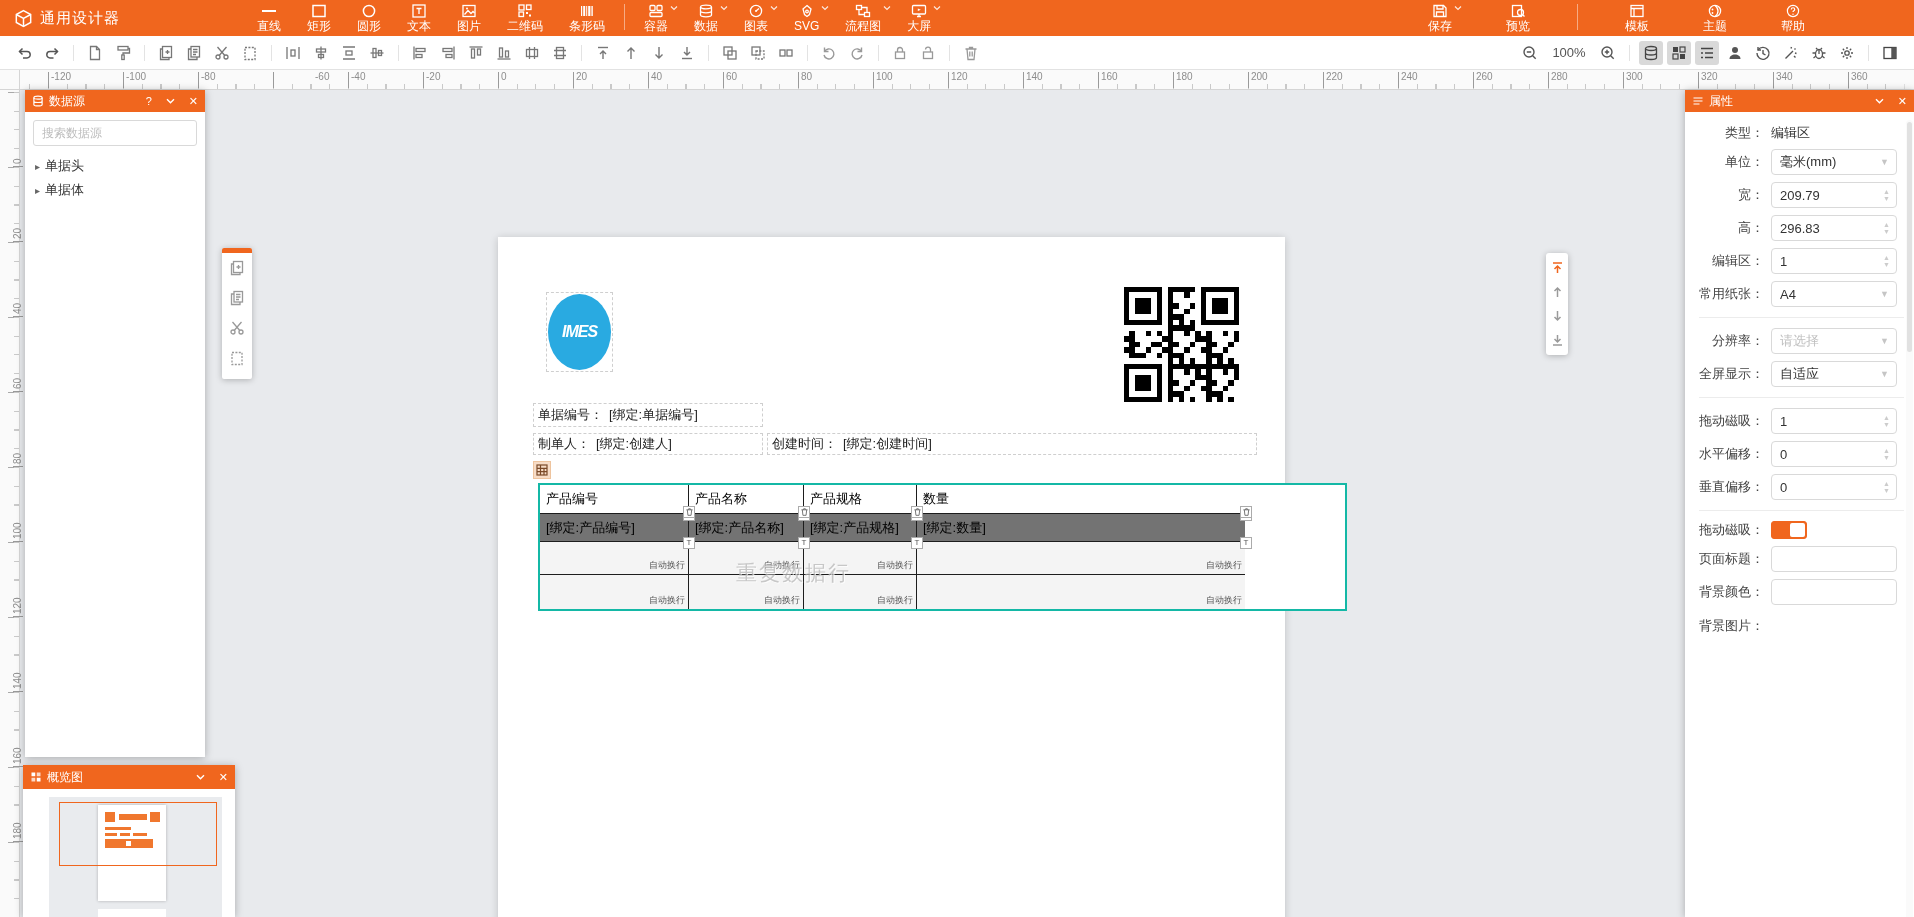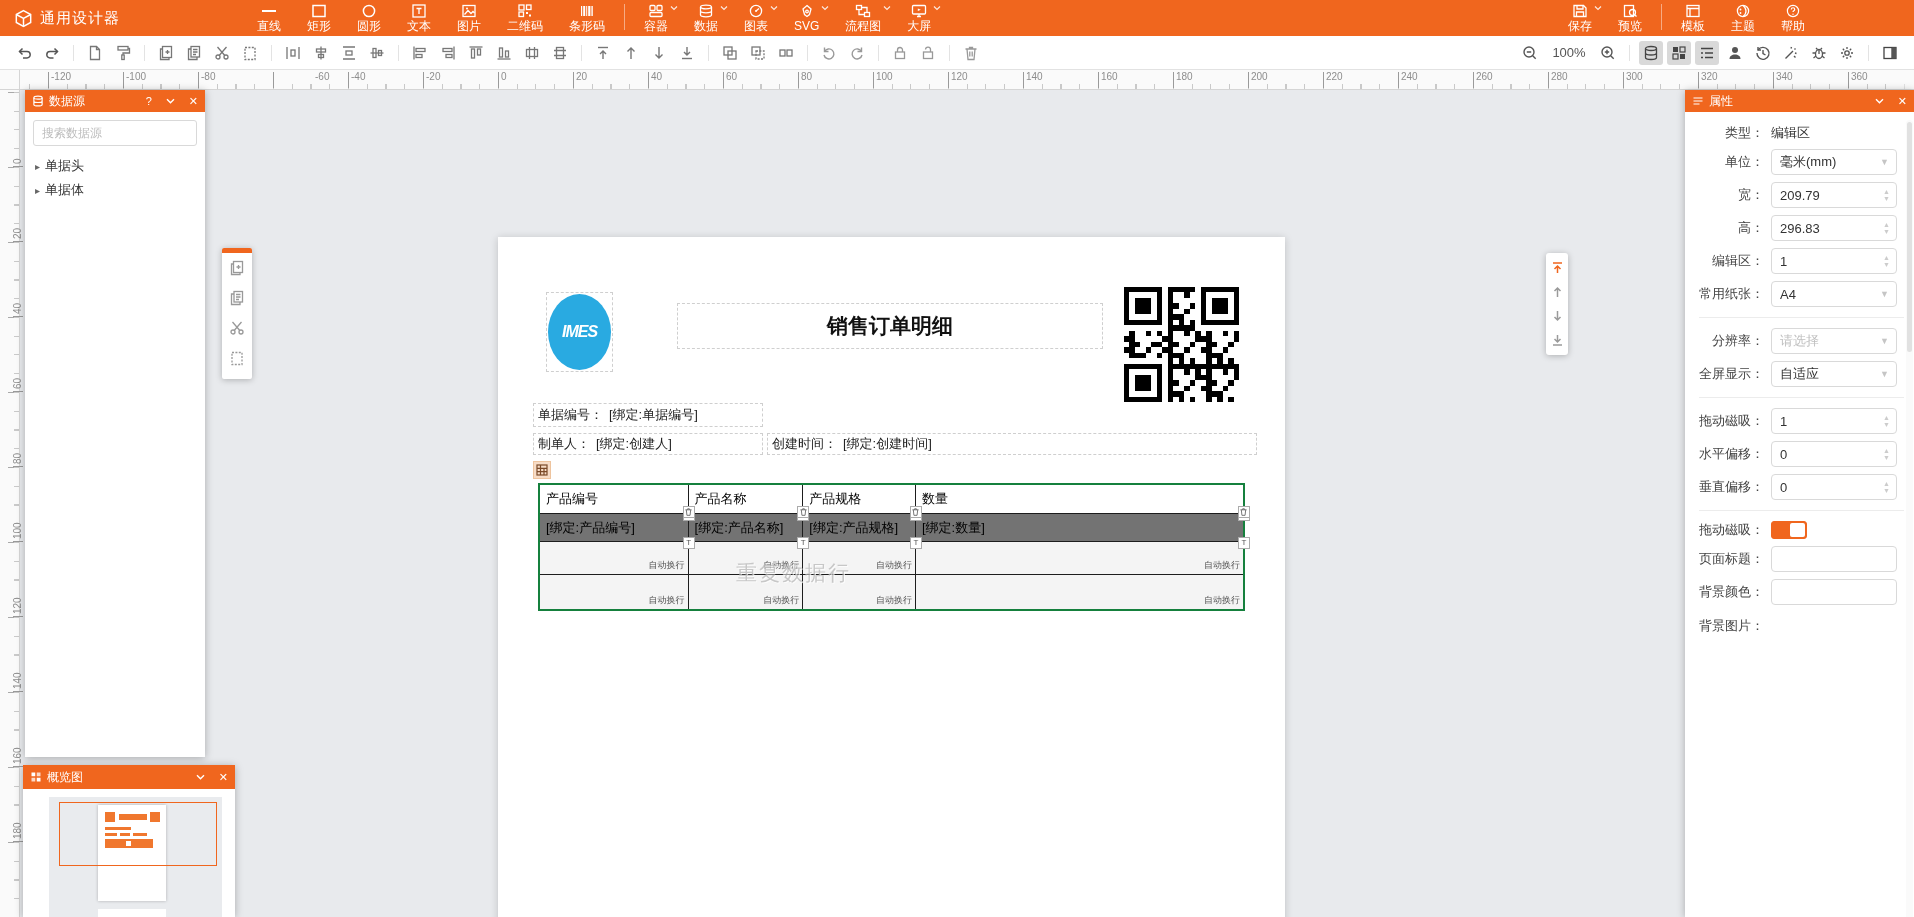--- a/index.html
+++ b/index.html
@@ -10,21 +10,21 @@
   
   .topbar{position:absolute;left:0;top:0;width:100%;height:36px;background:#f0661e;display:flex;color:#fff;z-index:60;}
   .brand{display:flex;align-items:center;gap:7px;padding-left:14px;width:210px;}
   .brand-title{font-size:15px;letter-spacing:1px;}
   .tools{display:flex;align-items:flex-start;margin-left:34px;}
   .tool{display:flex;flex-direction:column;align-items:center;padding:3px 13px 2px;cursor:pointer;position:relative;}
   .tool .t-ic{height:15px;display:flex;align-items:center;}
   .tool .t-lb{font-size:12px;line-height:14px;margin-top:1px;white-space:nowrap;}
   .tool .dd{position:absolute;right:3px;top:5px;opacity:.85;}
   .tsep{width:1px;height:26px;background:rgba(255,255,255,.45);margin:4px 6px 0;}
-  .top-right{margin-left:auto;display:flex;align-items:flex-start;padding-right:96px;}
+  .top-right{margin-left:auto;display:flex;align-items:flex-start;padding-right:96px;gap:28px;}
   svg{display:block;}
 
   
   .toolbar2{position:absolute;left:0;top:36px;width:100%;height:34px;background:#fff;border-bottom:1px solid #e2e2e2;display:flex;align-items:center;padding:0 10px;z-index:55;}
   .t2b{width:24px;height:24px;display:flex;align-items:center;justify-content:center;border-radius:3px;margin:0 2px;cursor:pointer;}
   .t2b.active{background:#d9d9d9;}
   .t2sep{width:1px;height:16px;background:#e3e3e3;margin:0 7px;}
   .t2-right{margin-left:auto;display:flex;align-items:center;}
   .zoom-val{font-size:13px;color:#555;margin:0 6px;min-width:38px;text-align:center;}
 
@@ -49,21 +49,21 @@
   .title-el{left:179px;top:66px;width:426px;height:46px;display:flex;align-items:center;justify-content:center;}
   .title-text{font-size:21px;font-weight:700;color:#111;}
   .qr-el{left:625px;top:50px;width:117px;height:115px;border:none;}
   .field-el{display:flex;align-items:center;font-size:13px;color:#222;padding-left:4px;white-space:nowrap;}
   .f1{left:35px;top:166px;width:230px;height:24px;}
   .f2{left:35px;top:196px;width:230px;height:22px;}
   .f3{left:269px;top:196px;width:490px;height:22px;}
   .fv{margin-left:6px;}
   .tblicon{left:35px;top:224px;width:18px;height:18px;border:1px solid #eec49e;background:#f7dcc6;display:flex;align-items:center;justify-content:center;}
 
-  .dtable{position:absolute;left:40px;top:246px;width:707px;border:2px solid #15803d;background:#fff;}
+  .dtable{position:absolute;left:40px;top:246px;width:809px;border:2px solid #14b8a6;background:#fff;}
   .trow{display:flex;position:relative;}
   .tcell{position:relative;border-right:1.5px solid #1d1d1d;border-bottom:1.5px solid #1d1d1d;display:flex;align-items:center;padding:0 6px;font-size:13px;color:#000;overflow:visible;}
   .tcell.last{border-right:none;}
   .trow.bot .tcell{border-bottom:none;}
   .c0{width:149px;}.c1{width:115px;}.c2{width:113px;}.c3{width:328px;}
   .hrow .tcell{height:29px;background:#fff;}
   .brow .tcell{height:28px;background:#737373;}
   .grow1 .tcell{height:33px;}
   .grow2 .tcell{height:34px;}
   .grow1 .tcell,.grow2 .tcell{background:#f4f4f4;align-items:flex-end;justify-content:flex-end;padding:0 3px 2px;}
@@ -618,23 +618,20 @@
     </div>
   </div>
 
   <div class="canvas">
 
     <div class="page">
       <div class="pel logo-el">
         <div class="logo-ellipse">
           <span class="logo-text">IMES</span>
         </div>
-      </div>
-      <div class="pel title-el">
-        <span class="title-text">销售订单明细</span>
       </div>
       <div class="pel qr-el">
         <svg width="117" height="115" viewBox="0 0 21 21" shape-rendering="crispEdges">
             <rect x="0" y="0" width="1" height="1" fill="#000"></rect>
             <rect x="1" y="0" width="1" height="1" fill="#000"></rect>
             <rect x="2" y="0" width="1" height="1" fill="#000"></rect>
             <rect x="3" y="0" width="1" height="1" fill="#000"></rect>
             <rect x="4" y="0" width="1" height="1" fill="#000"></rect>
             <rect x="5" y="0" width="1" height="1" fill="#000"></rect>
             <rect x="6" y="0" width="1" height="1" fill="#000"></rect>

